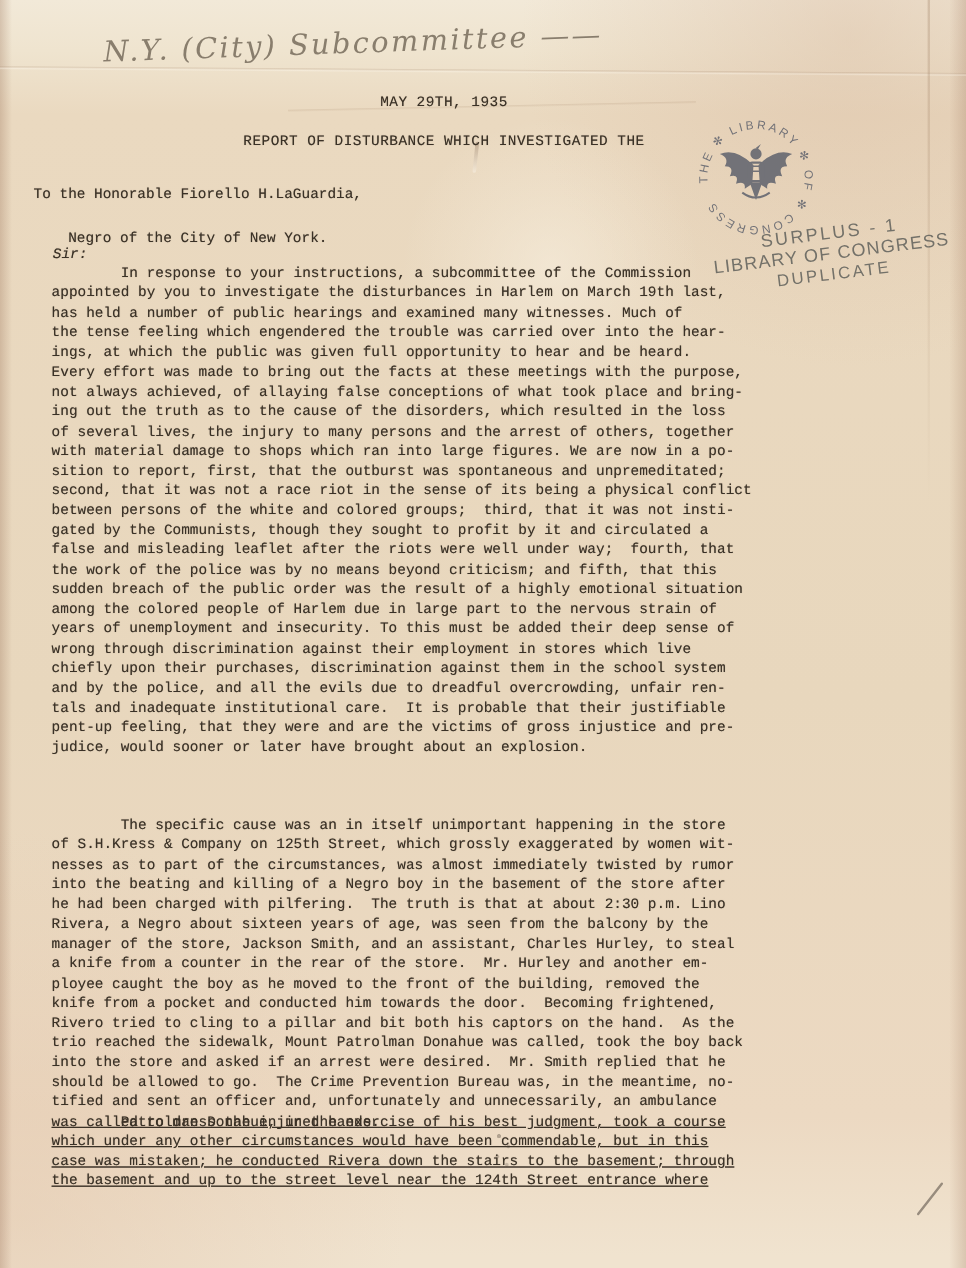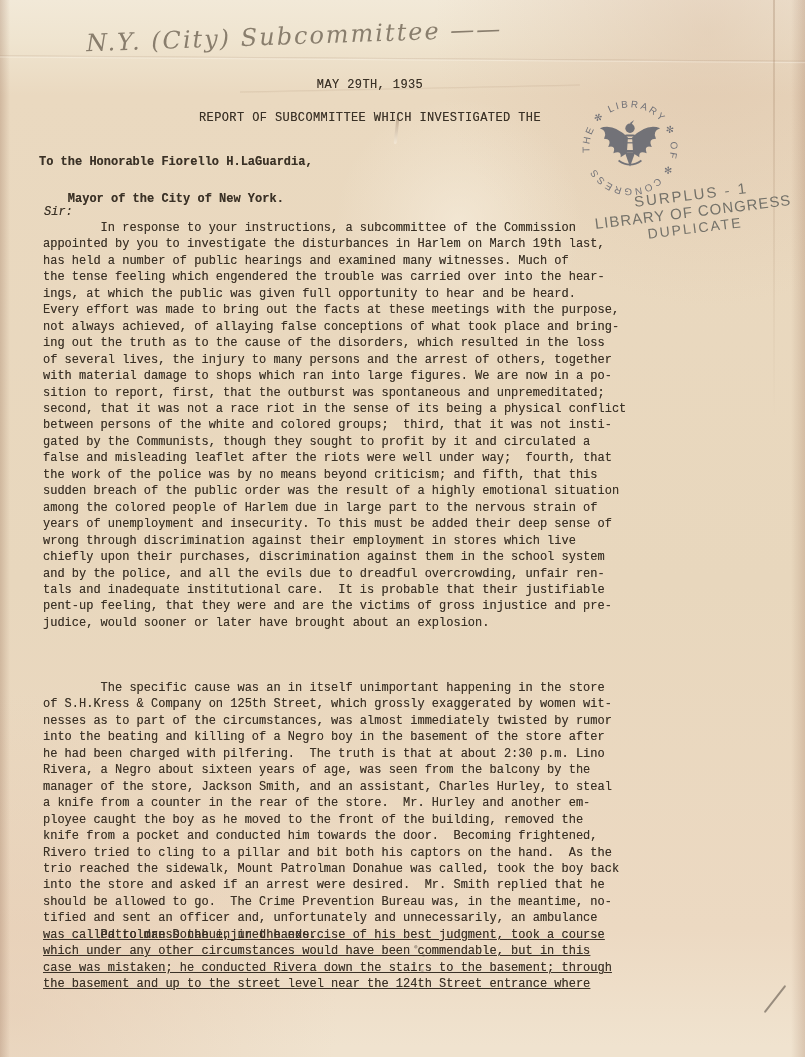--- a/index.html
+++ b/index.html
@@ -33,21 +33,21 @@
     transform:rotate(-2deg); letter-spacing:2px; white-space:nowrap;
   }
   .heading{
     position:absolute; left:155px; top:77px; width:430px; text-align:center;
     font-size:13.5px; line-height:16.5px; color:#332b22; letter-spacing:.4px;
     text-shadow:0 0 .6px rgba(51,43,34,.65); white-space:pre-line;
   }
   .typed{
     font-size:12px; color:#3a3126; text-shadow:0 0 .6px rgba(58,49,38,.55);
   }
-  .salu{position:absolute; left:39px; top:153px; line-height:18.5px; white-space:pre;font-weight:bold;}
+  .salu{position:absolute; left:28px; top:153px; line-height:18.5px; white-space:pre;}
   .sir{position:absolute; left:44px; top:205px;font-style:italic;}
   .para{position:absolute; left:43px; width:736px; line-height:16.45px; white-space:pre;}
   .p1{top:220px;}
   .p2{top:680px;}
   .p3{top:927px;text-decoration:underline;}
 
   .seal{position:absolute; left:578px; top:96px; width:104px; height:104px; opacity:.8;}
   .surplus{
     position:absolute; left:588px; top:186px; width:210px; text-align:center;
     font-family:"Liberation Sans","DejaVu Sans",sans-serif;
@@ -77,25 +77,25 @@
   <div class="edge-left"></div>
   <div class="edge-right"></div>
   <div class="crease-top"></div>
   <div class="crease-top2"></div>
   <div class="fold-right"></div>
   <div class="tear"></div>
 
   <div class="handwriting">N.Y. (City) Subcommittee ——</div>
 
   <div class="heading typed"><span>MAY 29TH, 1935</span><br>
-    <span>REPORT OF SUBCOMMITTEE WHICH INVESTIGATED THE</span><br>
+    <span>REPORT OF DISTURBANCE WHICH INVESTIGATED THE</span><br>
   </div>
 
   <div class="salu typed"><span>To the Honorable Fiorello H.LaGuardia,</span><br>
-    <span>Mayor of the City of New York.</span>
+    <span>Negro of the City of New York.</span>
   </div>
 
   <div class="sir typed">Sir:</div>
 
   <svg class="seal" viewBox="0 0 100 100" xmlns="http://www.w3.org/2000/svg">
     <defs>
       <path id="ringpath" d="M50,50 m-39,0 a39,39 0 1,1 78,0 a39,39 0 1,1 -78,0"></path>
     </defs>
     <g transform="rotate(-14 50 50)" fill="#565b68">
       <text font-family="Liberation Sans, DejaVu Sans, sans-serif" font-size="9.5" letter-spacing="2.2">

